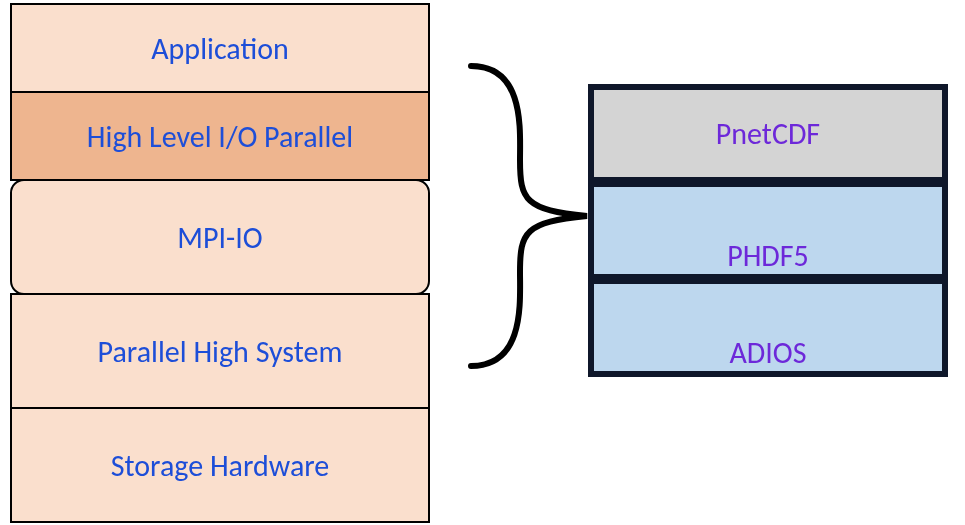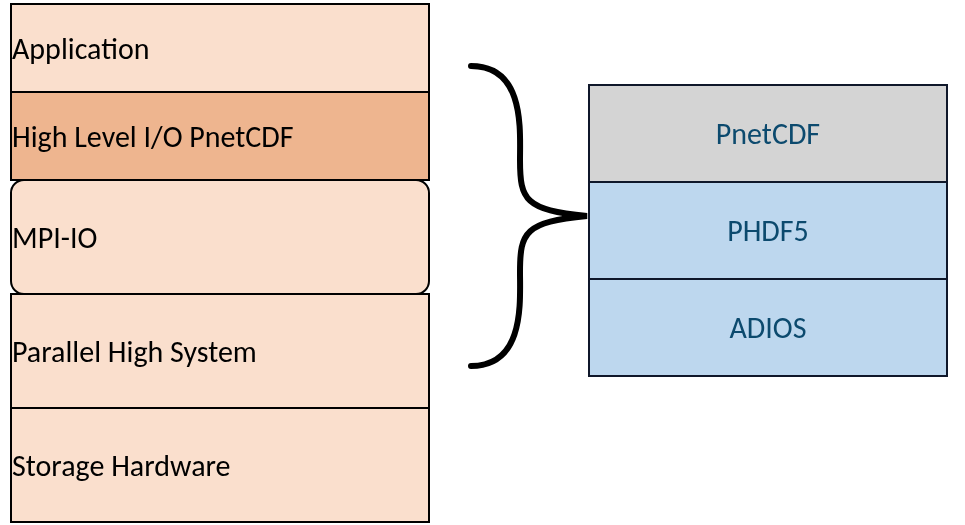--- a/index.html
+++ b/index.html
@@ -21,74 +21,74 @@
     position: absolute;
     left: 10px;
     top: 3px;
     width: 420px;
   }
   .layer {
     width: 100%;
     border: 2px solid #000;
     display: flex;
     align-items: center;
-    justify-content: flex-start;
+    justify-content: center;
     font-size: 30px;
-    color: #000000;
+    color: #1d4ed8;
     margin-top: -2px;
   }
   .layer.first { margin-top: 0; }
   .layer.h1 { height: 90px; }
   .layer.h2 { height: 90px; }
   .layer.h3 { height: 116px; border-radius: 14px; }
   .layer.h4 { height: 116px; }
   .layer.h5 { height: 116px; }
   .peach { background: #fadfcd; }
   .peach-dark { background: #eeb58f; }
 
   .right-stack {
     position: absolute;
     left: 588px;
     top: 84px;
     width: 360px;
   }
   .lib {
     width: 100%;
     height: 99px;
-    border: 2px solid #0f172a;
+    border: 6px solid #0f172a;
     display: flex;
     align-items: center;
     justify-content: center;
     font-size: 30px;
-    color: #0c4a6e;
+    color: #6d28d9;
     margin-top: -2px;
   }
   .lib.first { margin-top: 0; }
   .gray { background: #d4d4d4; }
-  .blue { background: #bdd7ee; }
+  .blue { background: #bdd7ee; align-items: flex-end; }
 
   .brace {
     position: absolute;
     left: 465px;
     top: 60px;
     width: 130px;
     height: 312px;
   }
 </style>
 </head>
 <body>
 
 <div class="container">
 
   <div class="left-stack">
     <div class="layer first h1 peach">
       <span>Application</span>
     </div>
     <div class="layer h2 peach-dark">
-      <span>High Level I/O PnetCDF</span>
+      <span>High Level I/O Parallel</span>
     </div>
     <div class="layer h3 peach">
       <span>MPI-IO</span>
     </div>
     <div class="layer h4 peach">
       <span>Parallel High System</span>
     </div>
     <div class="layer h5 peach">
       <span>Storage Hardware</span>
     </div>

